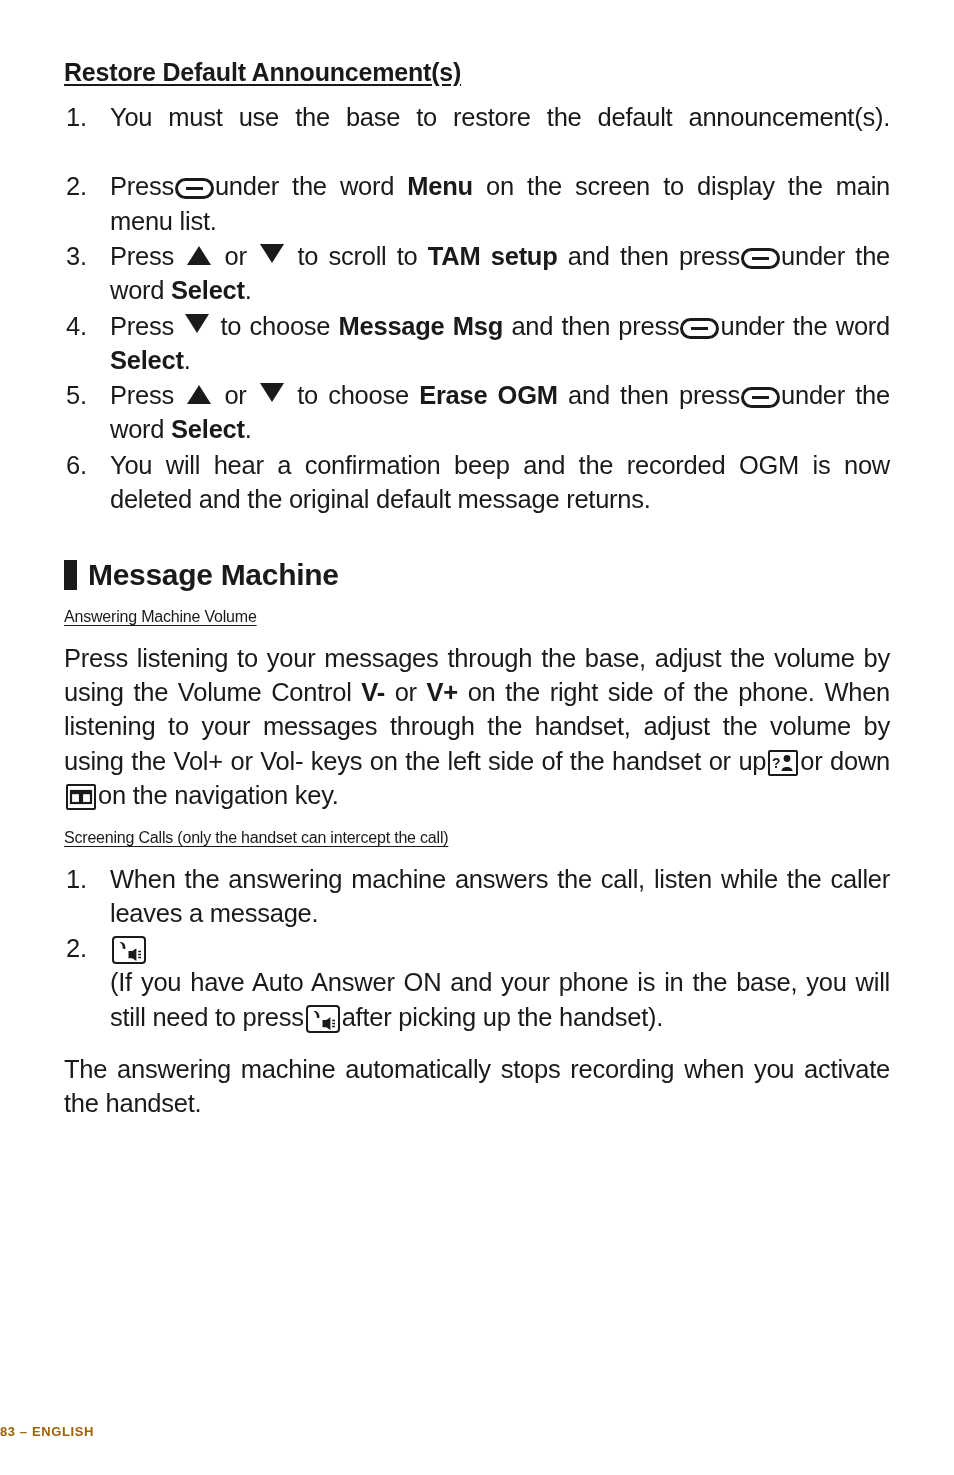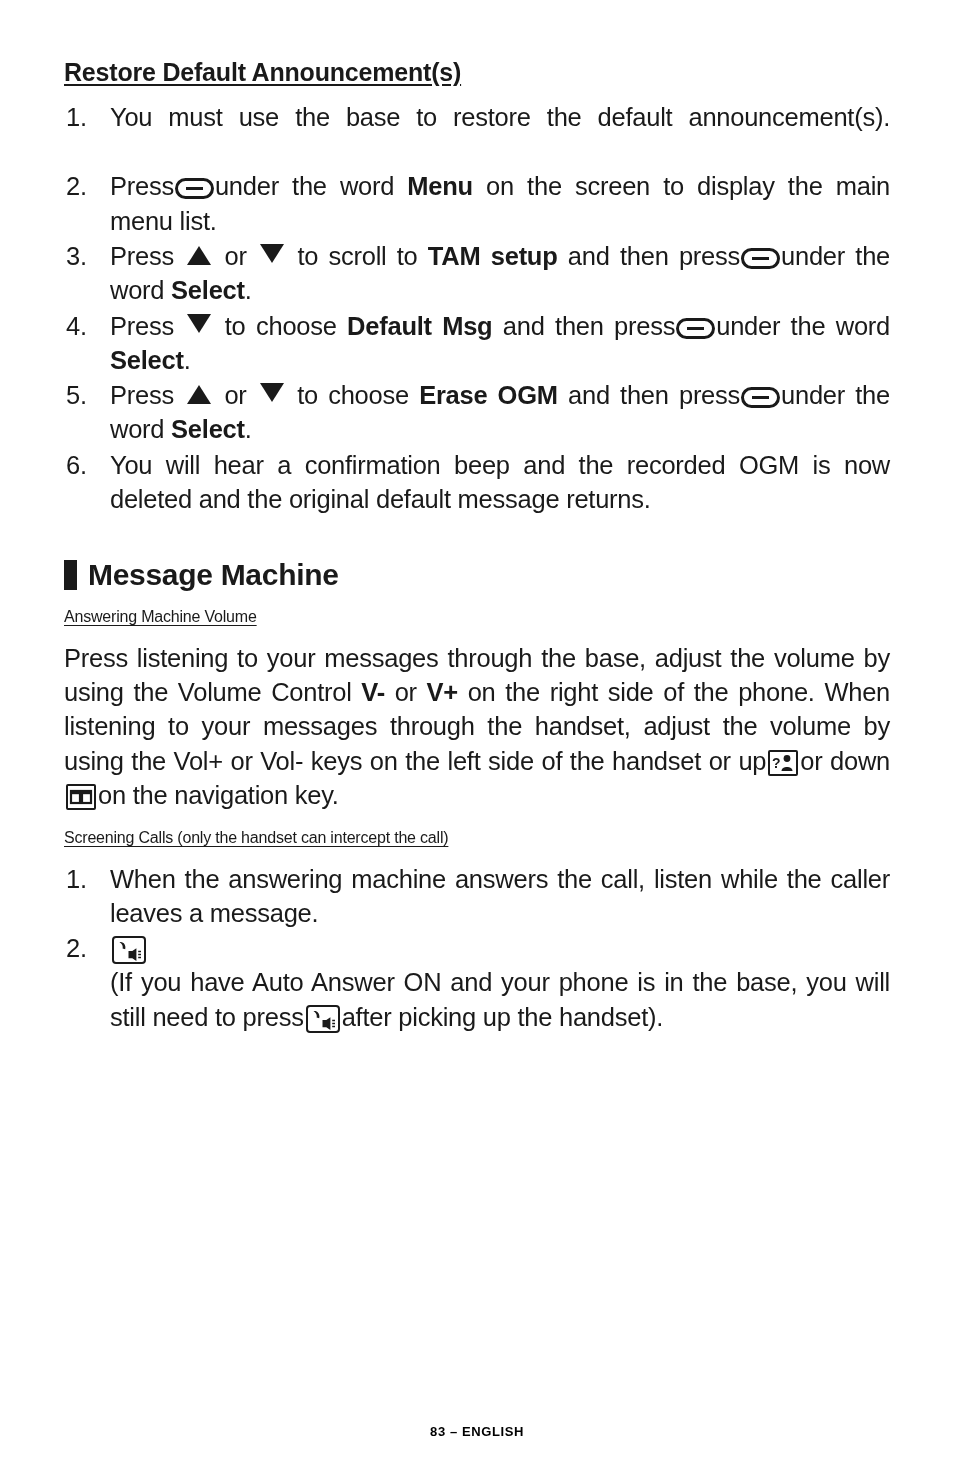--- a/index.html
+++ b/index.html
@@ -178,24 +178,23 @@
     vertical-align: -7px;
   }
   .keybox svg { display: block; }
 
   
   .footer {
     position: absolute;
     left: 0;
     top: 1424px;
     width: 954px;
-    text-align: center;
     font-size: 13px;
     letter-spacing: 0.6px;
-    color: #000000;
+    color: #a16207;
     font-weight: bold;
   }
 </style>
 </head>
 <body>
 
 <div class="page">
   <div class="content">
 
     <div class="sub-head">Restore Default Announcement(s)</div>
@@ -217,21 +216,21 @@
       <li>
         <span class="li-num">3.</span>
         <span class="li-body">
           <span>Press </span><span class="icon tri tri-up"></span><span> or </span><span class="icon tri tri-down"></span><span> to scroll to </span><b>TAM setup</b><span> and then press</span><span class="icon softkey-icon"><span class="pill"></span><span class="dash"></span></span><span>under the word </span><b>Select</b><span>.</span>
         </span>
       </li>
 
       <li>
         <span class="li-num">4.</span>
         <span class="li-body">
-          <span>Press </span><span class="icon tri tri-down"></span><span> to choose </span><b>Default Msg</b><span> and then press</span><span class="icon softkey-icon"><span class="pill"></span><span class="dash"></span></span><span>under the word </span><b>Select</b><span>.</span>
+          <span>Press </span><span class="icon tri tri-down"></span><span> to choose </span><b>Message Msg</b><span> and then press</span><span class="icon softkey-icon"><span class="pill"></span><span class="dash"></span></span><span>under the word </span><b>Select</b><span>.</span>
         </span>
       </li>
 
       <li>
         <span class="li-num">5.</span>
         <span class="li-body">
           <span>Press </span><span class="icon tri tri-up"></span><span> or </span><span class="icon tri tri-down"></span><span> to choose </span><b>Erase OGM</b><span> and then press</span><span class="icon softkey-icon"><span class="pill"></span><span class="dash"></span></span><span>under the word </span><b>Select</b><span>.</span>
         </span>
       </li>
 
@@ -286,18 +285,19 @@
               <svg width="30" height="24" viewBox="0 0 30 24" aria-hidden="true">
                 <path d="M5.5 4.2 C9.5 3.2 12.2 7.4 11.2 11.2 L8.6 10.4 C9.3 7.6 7.6 5.2 5.5 4.2 Z" fill="#1a1a1a"></path>
                 <path d="M14.5 13 L14.5 20.2 L18.3 20.2 L22.4 23 L22.4 10.2 L18.3 13 Z" fill="#1a1a1a"></path>
                 <path d="M24.2 13.6 L27 13.6 M24.2 16.6 L27 16.6 M24.2 19.6 L27 19.6" stroke="#1a1a1a" stroke-width="1.5"></path>
               </svg>
             </span><span>after picking up the handset).</span>
         </span>
       </li>
     </ol>
 
+    <p class="body" style="margin-top:18px">The answering machine automatically stops recording when you activate the handset.</p>
 
 
   </div>
 
   <div class="footer">83 – ENGLISH</div>
 </div>
 
 </body></html>

